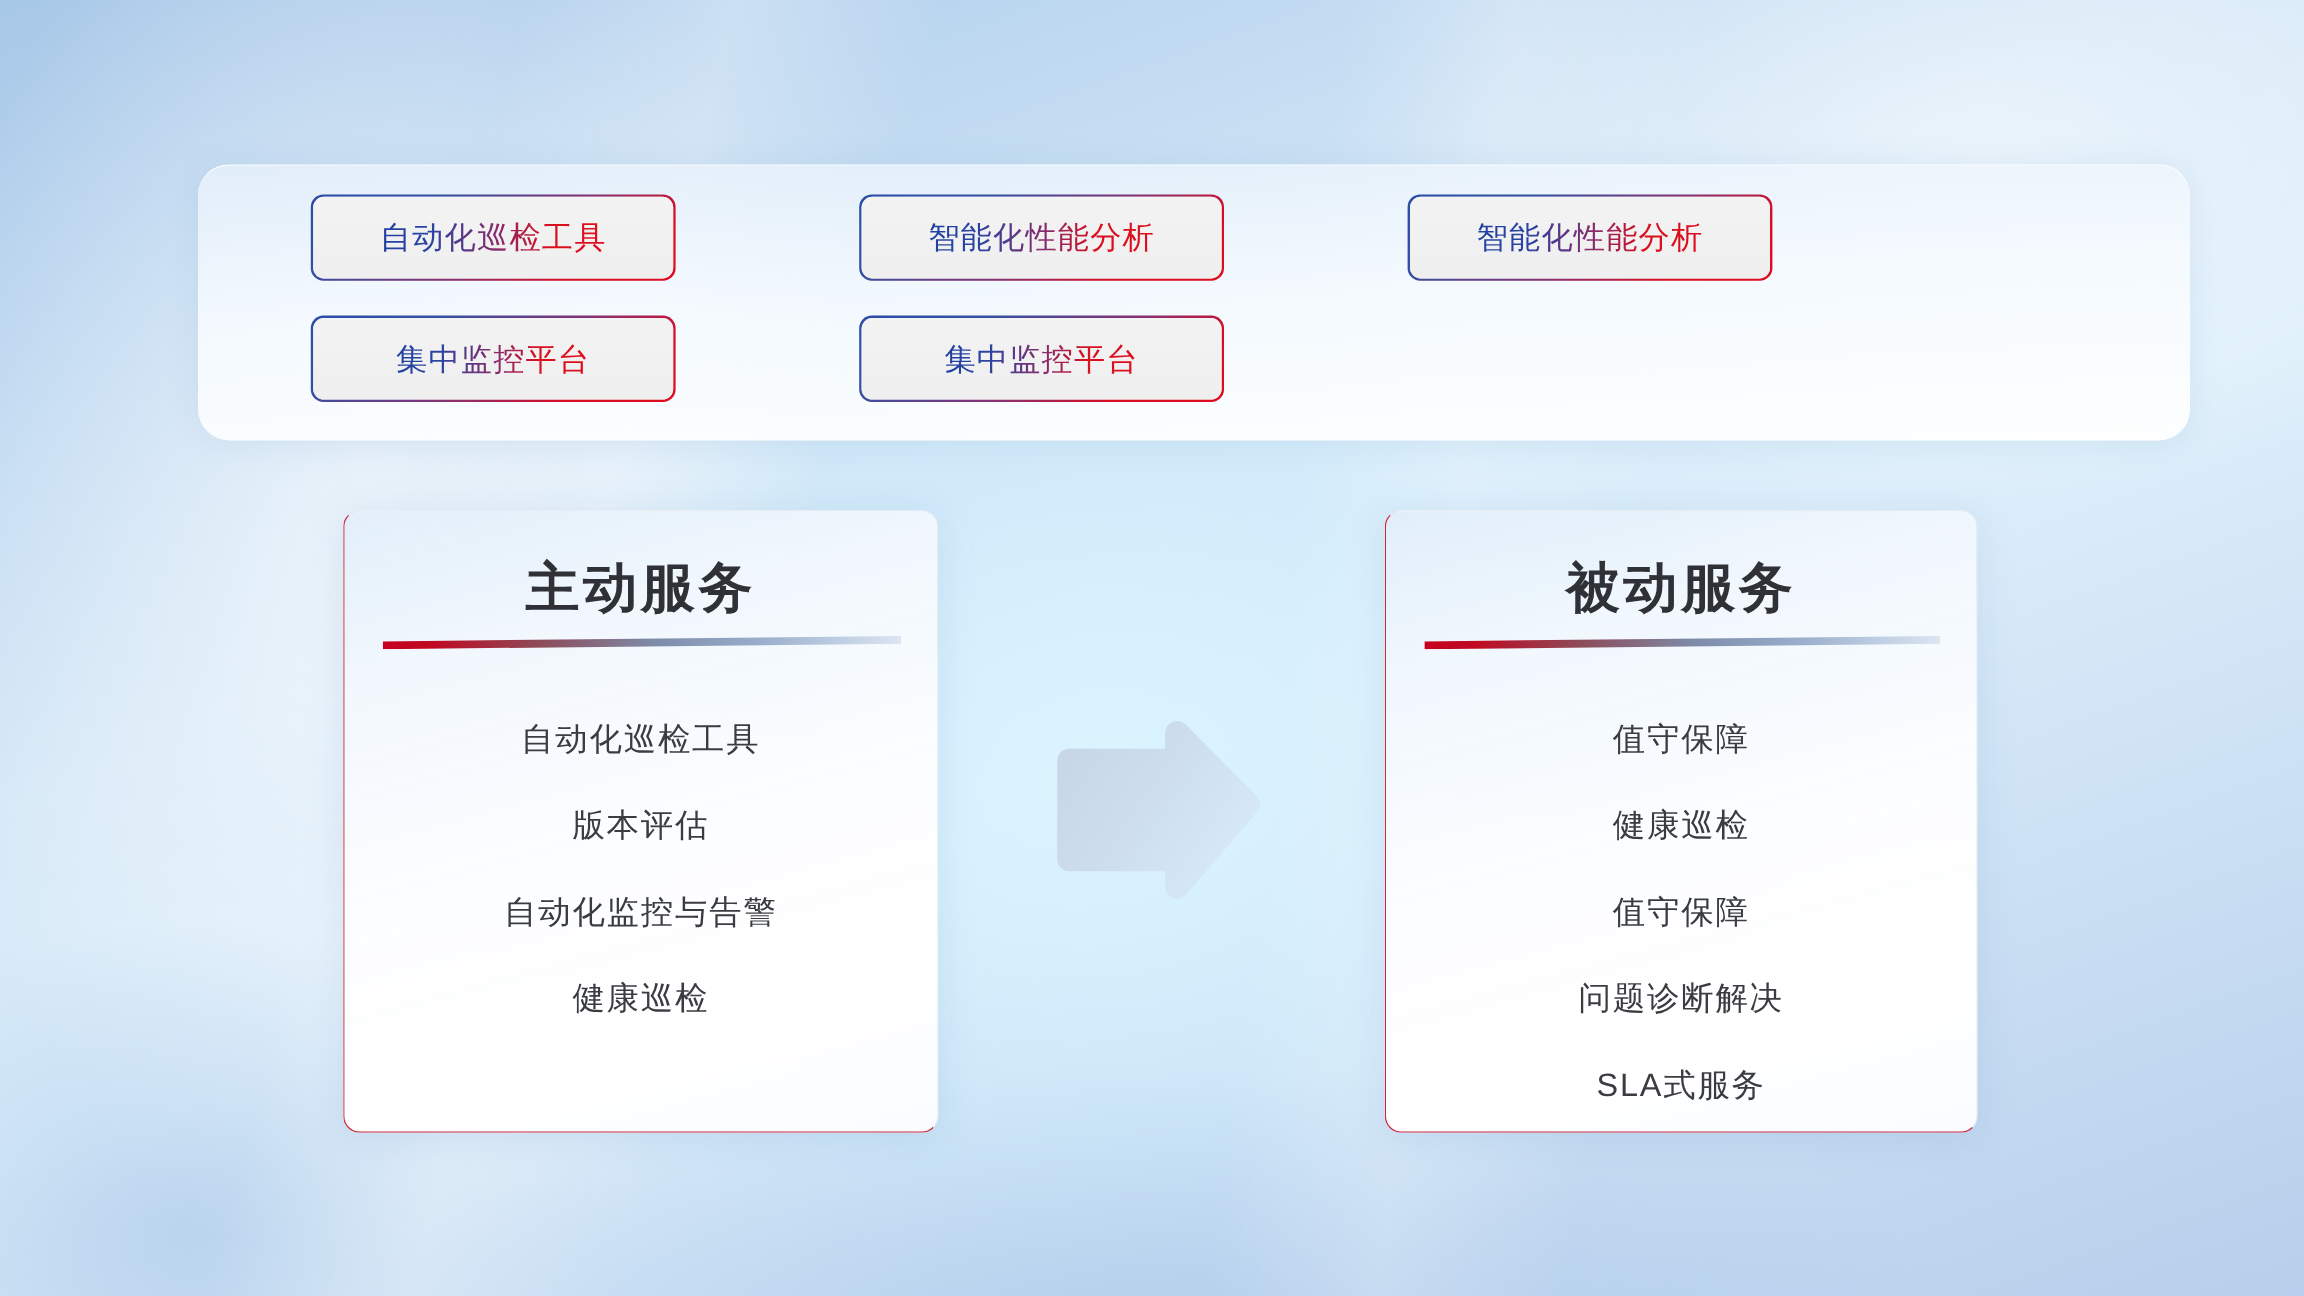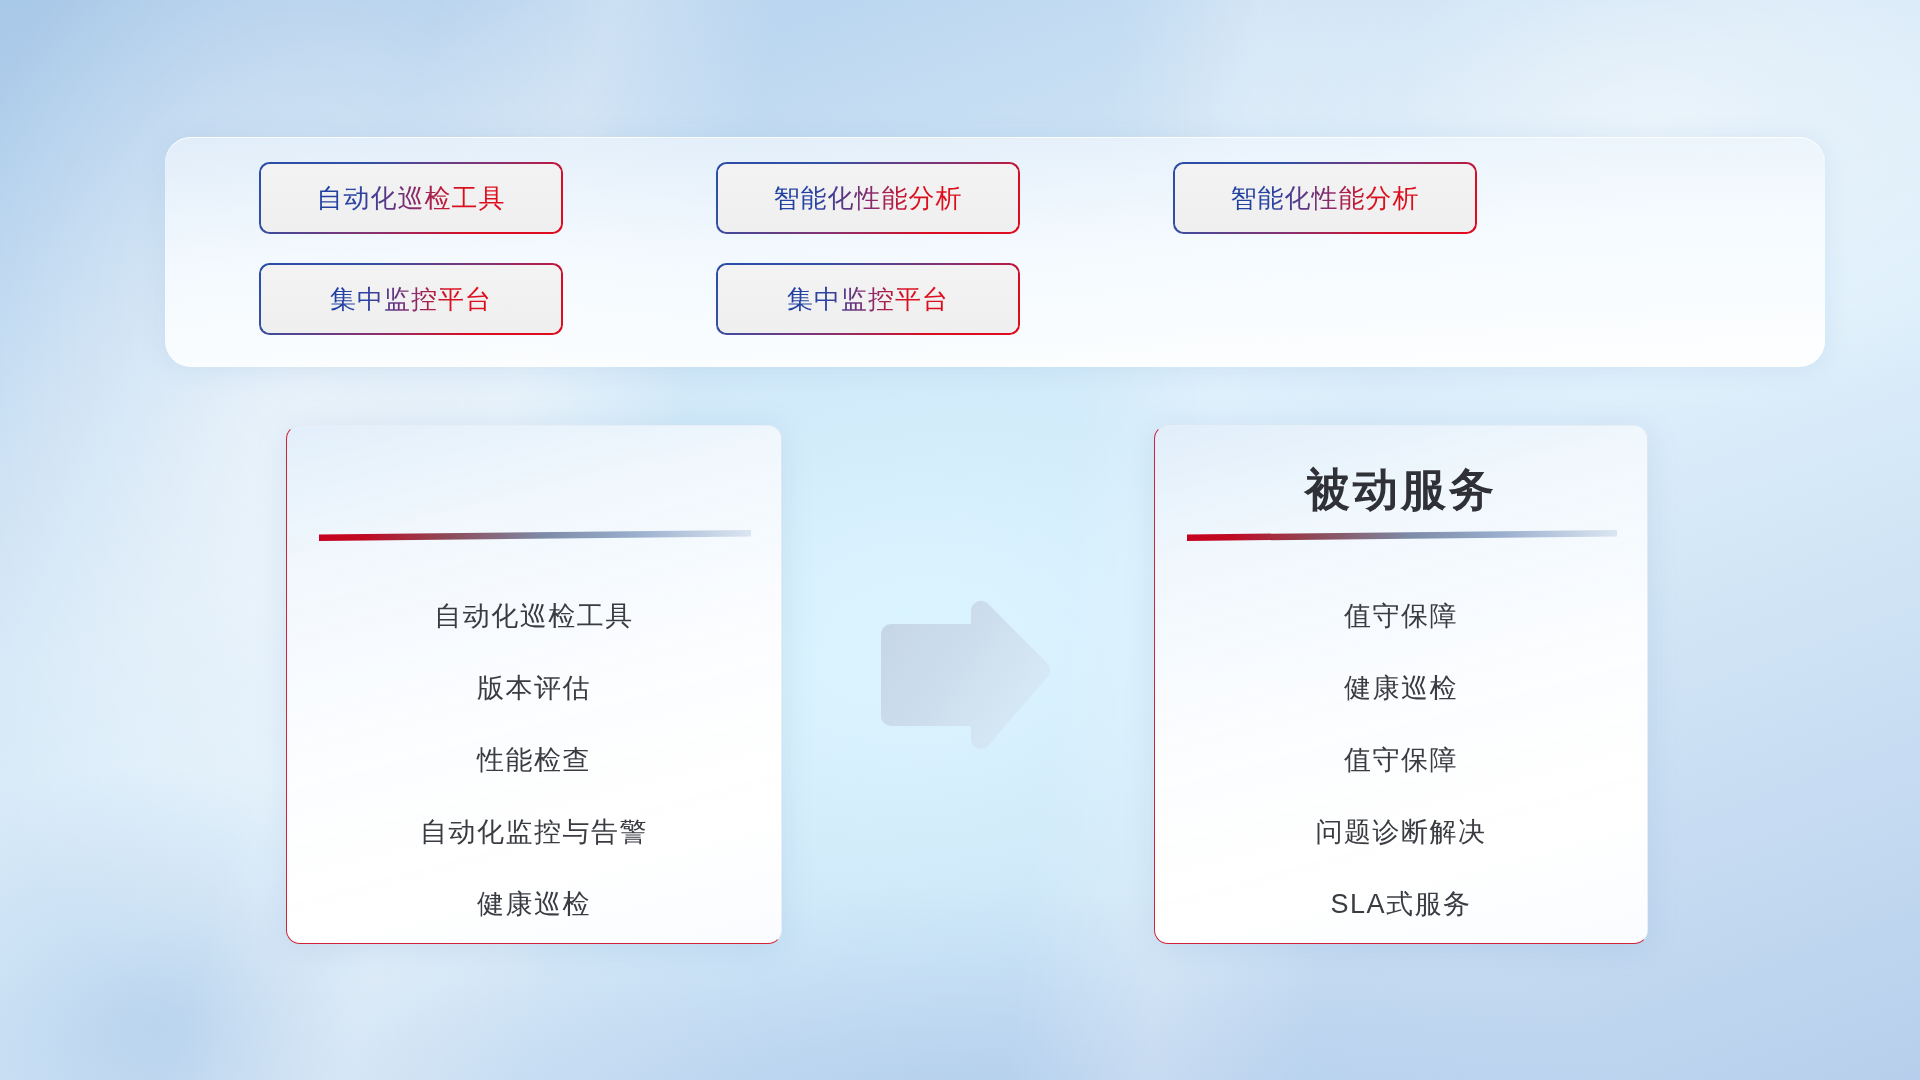--- a/index.html
+++ b/index.html
@@ -165,41 +165,41 @@
     <div class="pill">
       <div class="pill-inner">
         <span class="pill-text">集中监控平台</span>
       </div>
     </div>
 
   </div>
 </div>
 
 <div class="card" id="card-active">
+  <div class="card-title">主动服务</div>
 
   <div class="card-rule">
     <svg viewBox="0 0 434 11" preserveAspectRatio="none">
       <defs>
         <linearGradient id="ruleGradA" x1="0" y1="0" x2="1" y2="0">
           <stop offset="0" stop-color="#c7001f"></stop>
           <stop offset="0.10" stop-color="#c00a22"></stop>
           <stop offset="0.30" stop-color="#8d4a58"></stop>
           <stop offset="0.52" stop-color="#7d8ba8"></stop>
           <stop offset="0.72" stop-color="#98accb"></stop>
           <stop offset="1" stop-color="#dbe6f2"></stop>
         </linearGradient>
       </defs>
       <polygon points="0,4.5 434,0 434,6.5 0,11" fill="url(#ruleGradA)"></polygon>
     </svg>
   </div>
 
   <div class="card-list">
     <div class="card-item">自动化巡检工具</div>
     <div class="card-item">版本评估</div>
-    <div class="card-item">性能检查</div>
     <div class="card-item">自动化监控与告警</div>
     <div class="card-item">健康巡检</div>
   </div>
 </div>
 
 <div id="flow-arrow">
   <svg viewBox="0 0 180 150" preserveAspectRatio="none">
     <defs>
       <linearGradient id="arrGrad" x1="0" y1="0" x2="1" y2="0.6">
         <stop offset="0" stop-color="#c3d2e4" stop-opacity="0.92"></stop>

